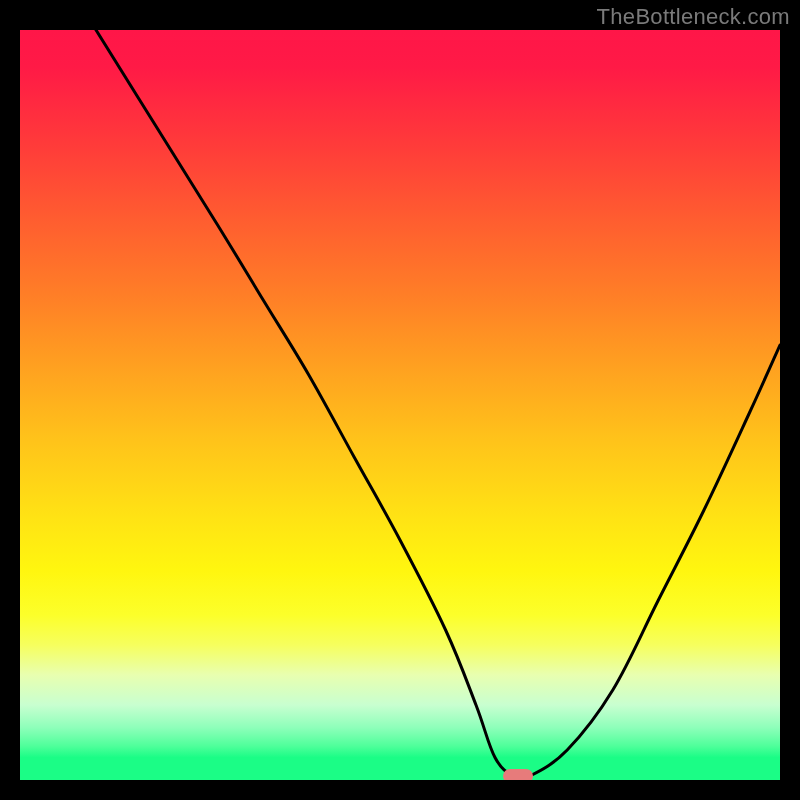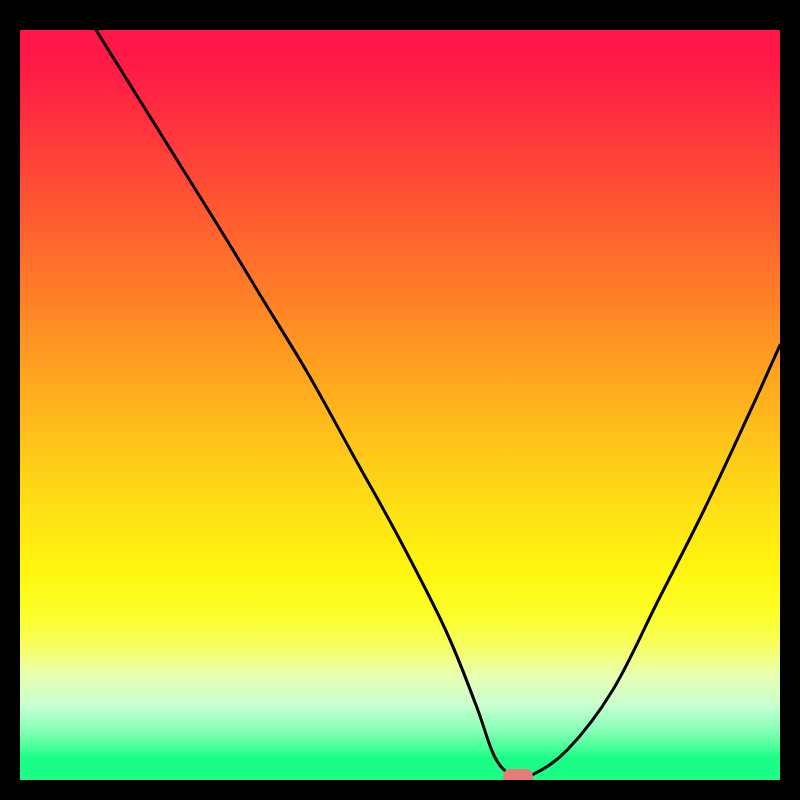--- a/index.html
+++ b/index.html
@@ -73,20 +73,21 @@
     background: #e77b7b;
     border-radius: 7px;
     z-index: 11;
   }
 </style>
 </head>
 <body>
 
 <div class="frame">
 
+  <div class="watermark">TheBottleneck.com</div>
 
   <div class="plot-area">
     <div class="gradient"></div>
 
     <svg class="curve" viewBox="0 0 760 750" preserveAspectRatio="none">
       <path id="curve-path" fill="none" stroke="#000" stroke-width="3" stroke-linecap="round" stroke-linejoin="round" d="M 76.0 0.0 C 86.9 17.6, 114.9 62.4, 136.8 97.5 C 158.7 132.6, 178.4 163.9, 197.6 195.0 C 216.8 226.1, 226.8 243.0, 243.2 270.0 C 259.6 297.0, 272.4 316.6, 288.8 345.0 C 305.2 373.4, 318.0 397.8, 334.4 427.5 C 350.8 457.2, 363.6 478.9, 380.0 510.0 C 396.4 541.0, 411.9 570.3, 425.6 600.0 C 439.3 629.7, 447.1 652.0, 456.0 675.0 C 464.9 698.0, 468.2 714.7, 475.0 727.5 C 481.8 740.3, 487.8 742.9, 494.0 746.3 C 500.2 749.6, 499.6 751.0, 509.2 746.3 C 518.8 741.5, 532.2 735.5, 547.2 720.0 C 562.2 704.5, 576.4 687.0, 592.8 660.0 C 609.2 633.0, 622.0 602.4, 638.4 570.0 C 654.8 537.6, 667.6 513.8, 684.0 480.0 C 700.4 446.3, 715.9 412.2, 729.6 382.5 C 743.3 352.8, 754.5 327.2, 760.0 315.0"></path>
     </svg>
 
     <div class="marker" id="marker" style="left: 482.8px; top: 739.25px; background: rgb(231, 123, 123);"></div>
   </div>

